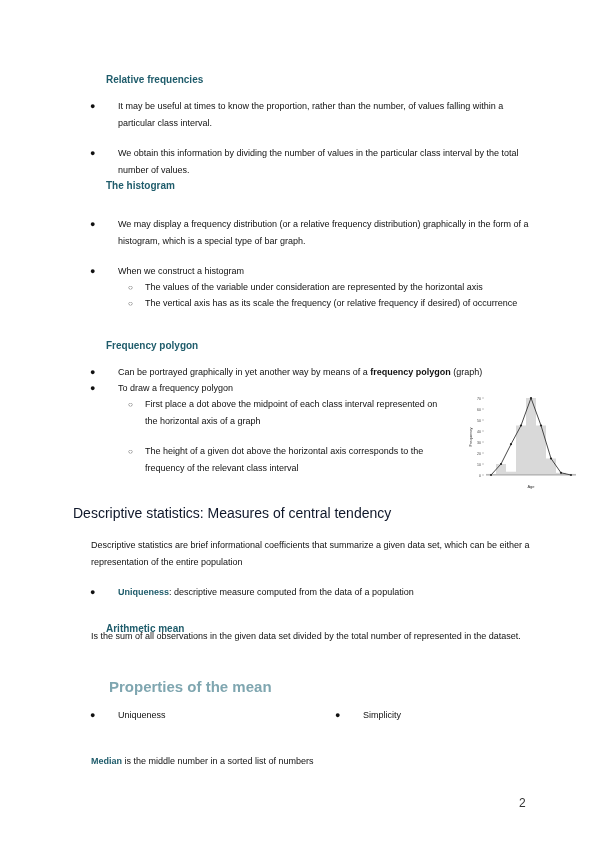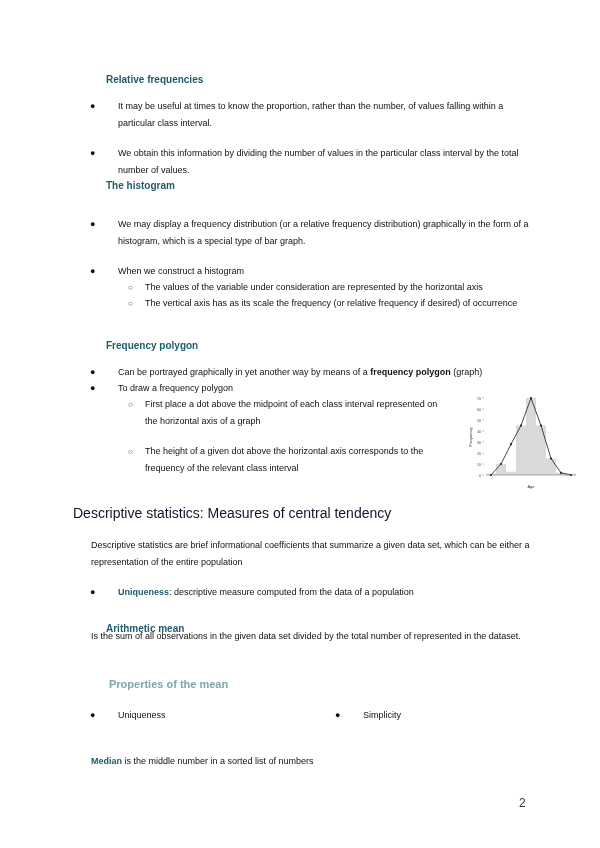--- a/index.html
+++ b/index.html
@@ -10,21 +10,21 @@
   .body-txt { font-size: 9px; line-height: 17px; color: #111; }
   .bul { position: absolute; left: 90px; width: 440px; }
   .bul .dot { position: absolute; left: 0; top: 0; font-size: 9px; line-height: 17px; }
   .bul .txt { margin-left: 28px; }
   .sub { position: absolute; left: 128px; width: 410px; }
   .sub .dot { position: absolute; left: 0; top: 0; font-size: 8px; line-height: 17px; color:#444; }
   .sub .txt { margin-left: 17px; }
   .b { font-weight: bold; }
   .h-purple { position: absolute; left: 73px; top: 505px; font-size: 14px; color: #0f172a; text-align: center; }
   .para { position: absolute; left: 91px; width: 460px; }
-  .props-h { position: absolute; left: 109px; top: 678px; font-size: 11px; font-weight: bold; color: #7fa6b0; }
+  .props-h { position: absolute; left: 109px; top: 678px; font-size: 15px; font-weight: bold; color: #7fa6b0; }
   .teal-inline { color: #1f5c6b; font-weight: bold; }
   .pagenum { position: absolute; left: 519px; top: 796px; font-size: 12px; color: #333; }
   .chart { position: absolute; left: 466px; top: 392px; width: 115px; height: 100px; }
 </style>
 </head>
 <body>
 
 <div class="page">
 
   <div class="h-teal" style="top:74px">Relative frequencies</div>

